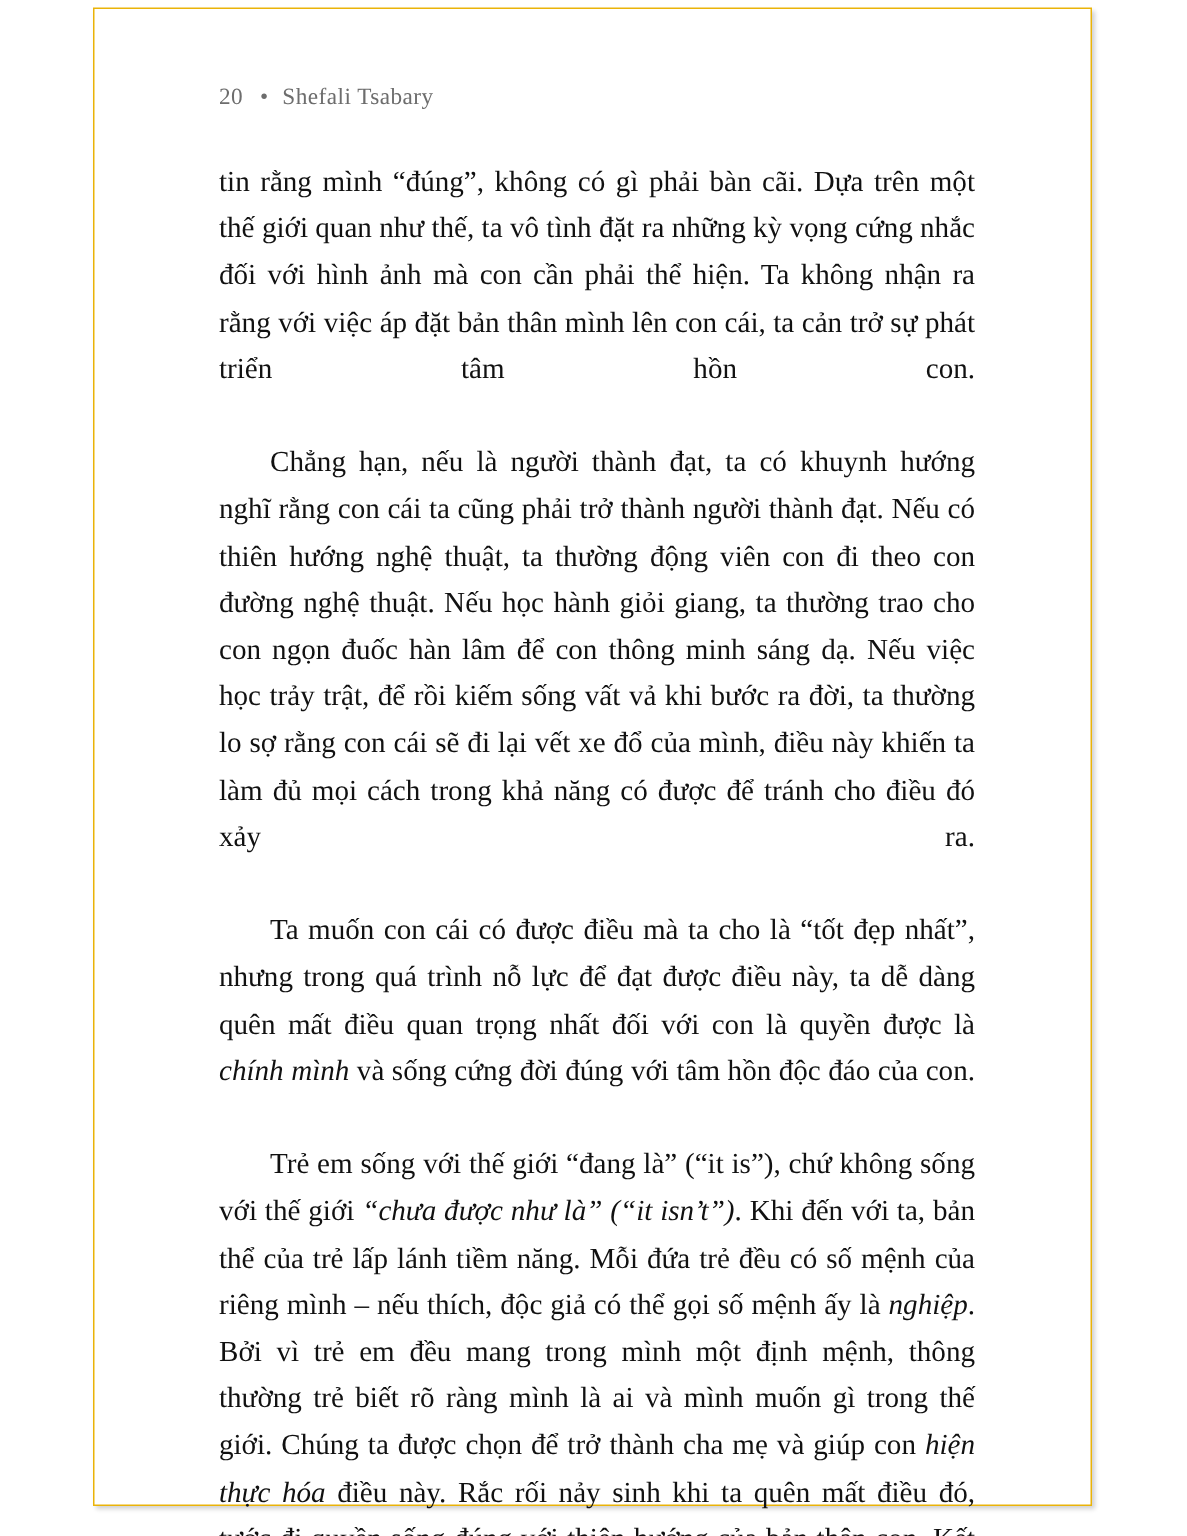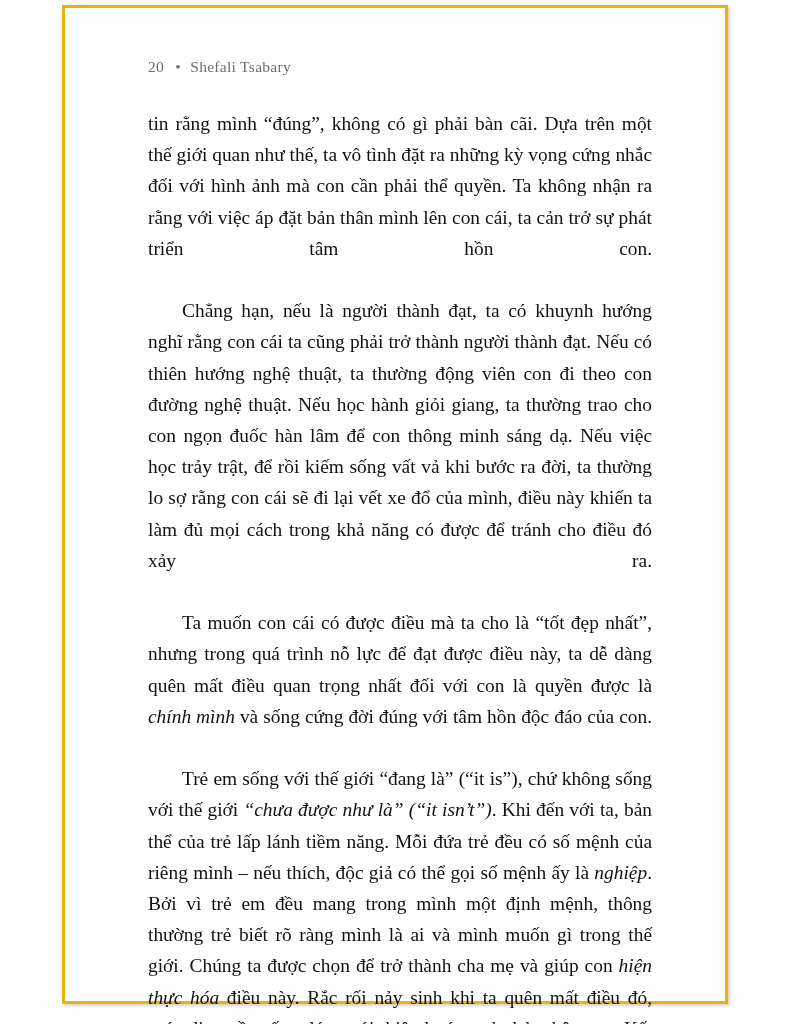--- a/index.html
+++ b/index.html
@@ -17,21 +17,21 @@
   }
 
   
   .page-sheet {
     position: absolute;
     left: 62px;
     top: 5px;
     width: 666px;
     height: 999px;
     background: #ffffff;
-    border: 3px solid #eab308;
+    border: 1px solid #eab308;
     box-sizing: border-box;
     box-shadow: 2px 2px 3px rgba(0,0,0,0.18);
   }
 
   .page-inner {
     position: absolute;
     left: 83px;      
     top: 0;
     width: 504px;    
     height: 100%;
@@ -89,20 +89,20 @@
 <div class="page-sheet">
   <div class="page-inner">
 
     <div class="running-head">
       <span class="folio">20</span>
       <span class="sep">•</span>
       <span class="author">Shefali Tsabary</span>
     </div>
 
     <div class="body-text">
-        <p id="para-1"><span>tin rằng mình “đúng”, không có gì phải bàn cãi. Dựa trên một thế giới quan như thế, ta vô tình đặt ra những kỳ vọng cứng nhắc đối với hình ảnh mà con cần phải thể quyền. Ta không nhận ra rằng với việc áp đặt bản thân mình lên con cái, ta cản trở sự phát triển tâm hồn con.</span></p>
+        <p id="para-1"><span>tin rằng mình “đúng”, không có gì phải bàn cãi. Dựa trên một thế giới quan như thế, ta vô tình đặt ra những kỳ vọng cứng nhắc đối với hình ảnh mà con cần phải thể hiện. Ta không nhận ra rằng với việc áp đặt bản thân mình lên con cái, ta cản trở sự phát triển tâm hồn con.</span></p>
         <p id="para-2" class="indent"><span>Chẳng hạn, nếu là người thành đạt, ta có khuynh hướng nghĩ rằng con cái ta cũng phải trở thành người thành đạt. Nếu có thiên hướng nghệ thuật, ta thường động viên con đi theo con đường nghệ thuật. Nếu học hành giỏi giang, ta thường trao cho con ngọn đuốc hàn lâm để con thông minh sáng dạ. Nếu việc học trảy trật, để rồi kiếm sống vất vả khi bước ra đời, ta thường lo sợ rằng con cái sẽ đi lại vết xe đổ của mình, điều này khiến ta làm đủ mọi cách trong khả năng có được để tránh cho điều đó xảy ra.</span></p>
         <p id="para-3" class="indent"><span>Ta muốn con cái có được điều mà ta cho là “tốt đẹp nhất”, nhưng trong quá trình nỗ lực để đạt được điều này, ta dễ dàng quên mất điều quan trọng nhất đối với con là quyền được là </span><em>chính mình</em><span> và sống cứng đời đúng với tâm hồn độc đáo của con.</span></p>
         <p id="para-4" class="indent"><span>Trẻ em sống với thế giới “đang là” (“it is”), chứ không sống với thế giới </span><em>“chưa được như là” (“it isn’t”)</em><span>. Khi đến với ta, bản thể của trẻ lấp lánh tiềm năng. Mỗi đứa trẻ đều có số mệnh của riêng mình – nếu thích, độc giả có thể gọi số mệnh ấy là </span><em>nghiệp</em><span>. Bởi vì trẻ em đều mang trong mình một định mệnh, thông thường trẻ biết rõ ràng mình là ai và mình muốn gì trong thế giới. Chúng ta được chọn để trở thành cha mẹ và giúp con </span><em>hiện thực hóa</em><span> điều này. Rắc rối nảy sinh khi ta quên mất điều đó, tước đi quyền sống đúng với thiên hướng của bản thân con. Kết quả là ta áp đặt ảo tưởng của chính mình lên con trẻ, vạch ra sứ mệnh tinh thần cho con dựa trên cái nhìn thiển cận của mình.</span></p>
       </div>
 
   </div>
 </div>
 
 </body></html>

